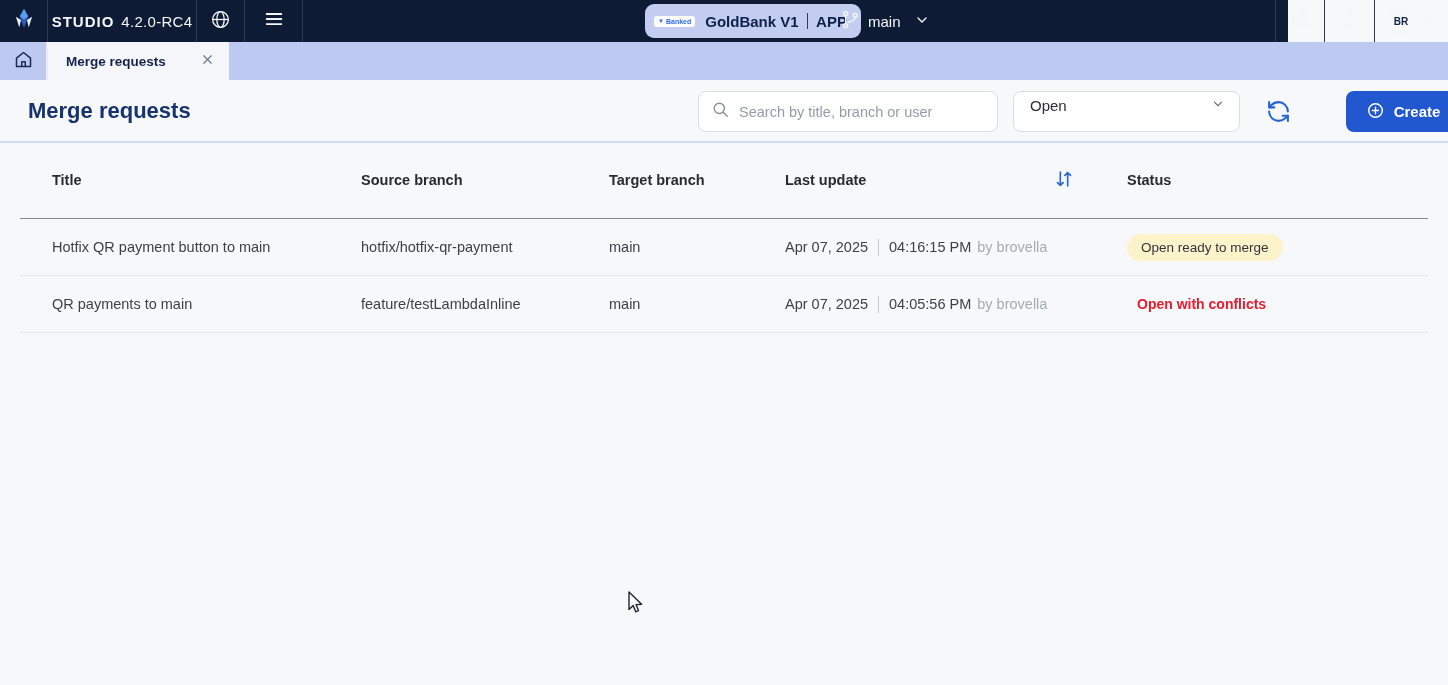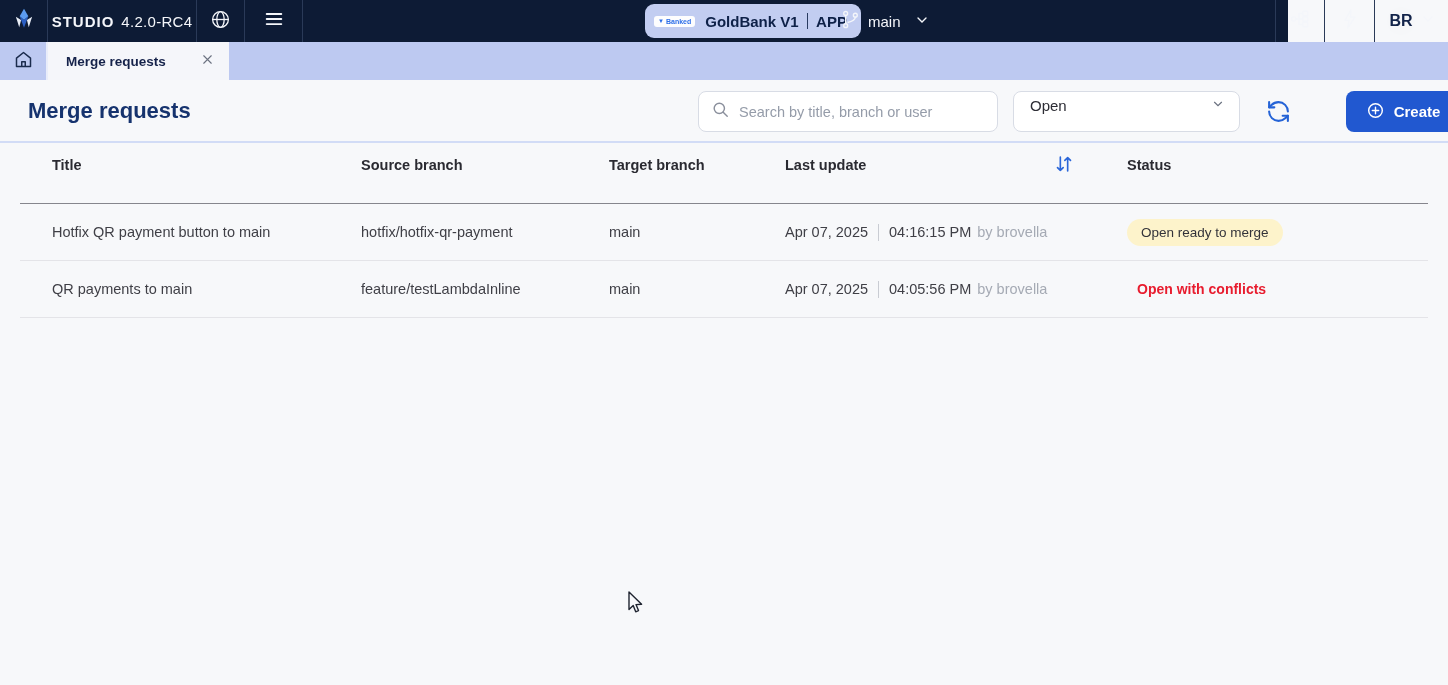--- a/index.html
+++ b/index.html
@@ -22,21 +22,21 @@
   .kb-badge { background:#fdfdfe; border-radius:3px; padding:2px 4px; display:flex; align-items:center; gap:2px;
               color:#2e6fe8; font-size:7px; font-weight:700; }
   .kb-badge .glyph { font-size:6px; line-height:1; }
   .kb-text { display:flex; align-items:center; gap:8px; color:#0e2148; font-size:15px; font-weight:600; }
   .kb-divider { width:1.5px; height:16px; background:#0e2148; opacity:.85; }
   .tb-branch { position:absolute; top:0; left:840px; height:42px; display:flex; align-items:center; gap:7px;
                color:#f4f6fa; font-size:15px; cursor:default; }
   .tb-right1 { left:1275px; width:49px; }
   .tb-right2 { left:1324px; width:50px; }
   .tb-user { left:1374px; width:74px; gap:5px; }
-  .avatar { width:28px; height:28px; border-radius:50%; background:#f6f7f9; color:#13244a; font-size:16px;
+  .avatar { width:28px; height:28px; border-radius:50%; background:#f6f7f9; color:#13244a; font-size:10px;
             font-weight:700; display:flex; align-items:center; justify-content:center; }
 
   
   .tabbar { position:absolute; top:42px; left:0; width:1448px; height:38px; background:#bdc9f1; display:flex; }
   .tab-home { width:48px; height:38px; display:flex; align-items:center; justify-content:center;
               border-right:2px solid #e9edfa; }
   .tab-active { width:181px; height:38px; background:#f5f6fa; display:flex; align-items:center;
                 padding:0 14px 0 18px; }
   .tab-label { color:#15224a; font-size:13.5px; font-weight:700; flex:1; }
 
@@ -56,21 +56,21 @@
                    padding:0 14px 12px 16px; cursor:pointer; }
   .filter-value { flex:1; font-size:15px; color:#2d2d35; }
 
   .refresh-btn { position:absolute; left:1266px; top:99px; width:25px; height:25px; cursor:pointer; }
   .create-btn { position:absolute; left:1310px; top:91px; width:114px; height:41px; background:#2158d0;
                 border:none; border-radius:8px; color:#fff; font-size:15px; font-weight:600;
                 display:flex; align-items:center; justify-content:center; gap:9px; cursor:pointer;
                 font-family:"Liberation Sans", sans-serif;margin-left:36px; }
 
   
-  .table { position:absolute; left:20px; top:127px; width:1408px; }
+  .table { position:absolute; left:20px; top:142px; width:1408px; }
   .trow { display:grid; grid-template-columns:309px 248px 176px 342px 1fr; align-items:center; padding-left:32px; }
   .thead { height:77px; border-bottom:1px solid #86868d; font-size:14.5px; font-weight:700; color:#2a2a31; }
   .thead .cell-update { display:flex; align-items:center; }
   .sort-icon { margin-left:auto; margin-right:52px; cursor:pointer; }
   .tbody-row { height:57px; border-bottom:1px solid #e4e4e8; font-size:14.5px; color:#3f3f46; cursor:pointer; }
   .cell-update { display:flex; align-items:center; }
   .upd-sep { width:1px; height:17px; background:#c9ccd3; margin:0 10px; }
   .upd-by { color:#a5aab4; margin-left:6px; }
   .status-pill { display:inline-block; background:#fdf3cb; color:#33333a; font-size:13.5px;
                  padding:6px 14px; border-radius:14px; }

